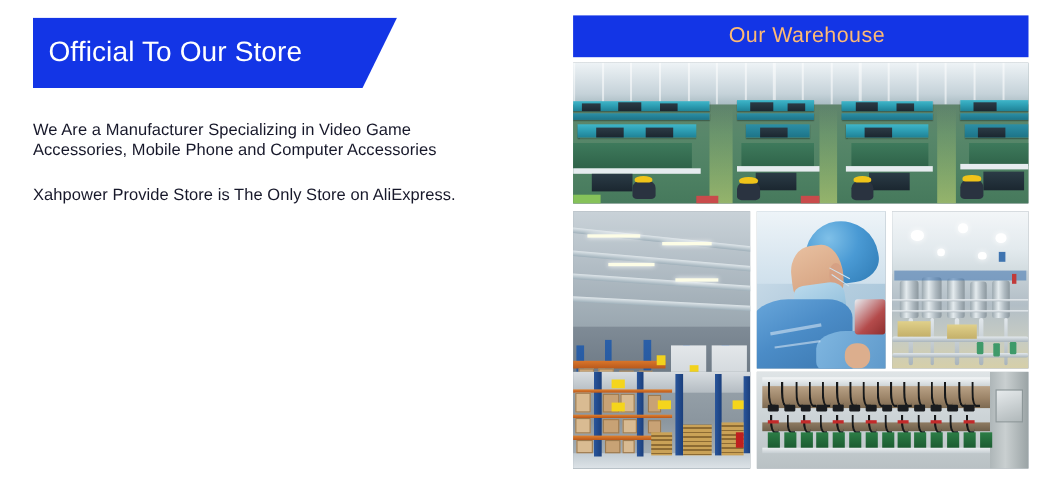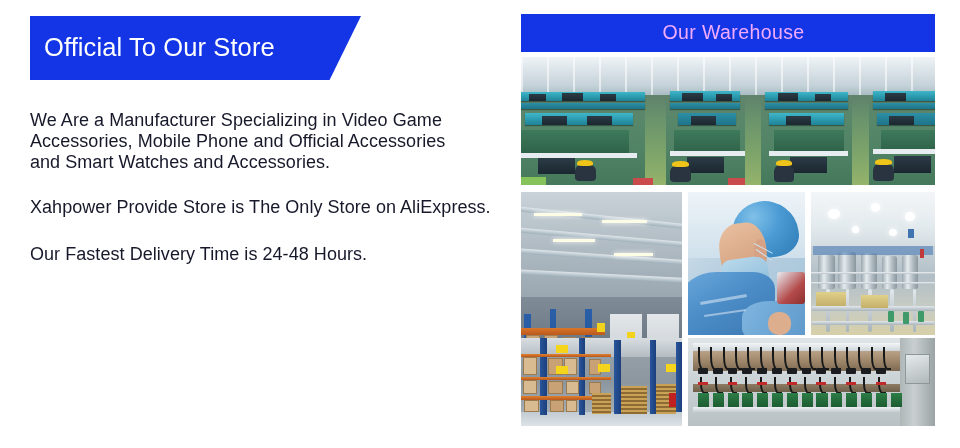--- a/index.html
+++ b/index.html
@@ -27,21 +27,21 @@
     font-weight: 400;
     letter-spacing: 0.1px;
     padding-left: 14px;
     white-space: nowrap;
     line-height: 1;
   }
 
   .copy-block { position: absolute; left: 30px; top: 110px; width: 470px; }
   .para {
     color: #17182a;
-    font-size: 18px;
+    font-size: 15px;
     font-weight: 400;
     line-height: 1.17;
     letter-spacing: 0.05px;
   }
   .para.p1 { margin-bottom: 24px; }
   .para.p2 { margin-bottom: 26px; }
   .para.p3 { margin-bottom: 26px; }
   .para .ln { display: block; }
 
   .buy-now-button {
@@ -63,21 +63,21 @@
   
   .right-panel { position: absolute; left: 512px; top: 0; width: 448px; height: 448px; }
 
   .warehouse-banner {
     position: absolute; left: 9px; top: 14px;
     width: 414px; height: 38px;
     background: #1335E6;
     display: flex; align-items: center; justify-content: center;
   }
   .warehouse-banner-label {
-    color: #f0abfc; font-size: 19.5px; font-weight: 400;
+    color: #fdba74; font-size: 19.5px; font-weight: 400;
     letter-spacing: 0.4px; line-height: 1; margin-left: 11px;
   }
 
   .photo { position: absolute; overflow: hidden; background: #9aa3ab; }
 
   
   .ph-factory { left: 9px; top: 57px; width: 414px; height: 128px; }
   .ff-sky {
     position: absolute; inset: 0;
     background:
@@ -243,25 +243,23 @@
 
   <div class="left-panel">
 
     <div class="welcome-banner">
       <span class="welcome-banner-label">Official To Our Store</span>
     </div>
 
     <div class="copy-block">
       <p class="para p1">
         <span class="ln">We Are a Manufacturer Specializing in Video Game</span>
-        <span class="ln">Accessories, Mobile Phone and Official Accessories</span>
-        <span class="ln">and Smart Watches and Accessories.</span>
+        <span class="ln">Accessories, Mobile Phone and Computer Accessories</span>
       </p>
       <p class="para p2">Xahpower Provide Store is The Only Store on AliExpress.</p>
-      <p class="para p3">Our Fastest Delivery Time is 24-48 Hours.</p>
     </div>
 
   </div>
 
   <div class="right-panel">
 
     <div class="warehouse-banner">
       <span class="warehouse-banner-label">Our Warehouse</span>
     </div>
 

